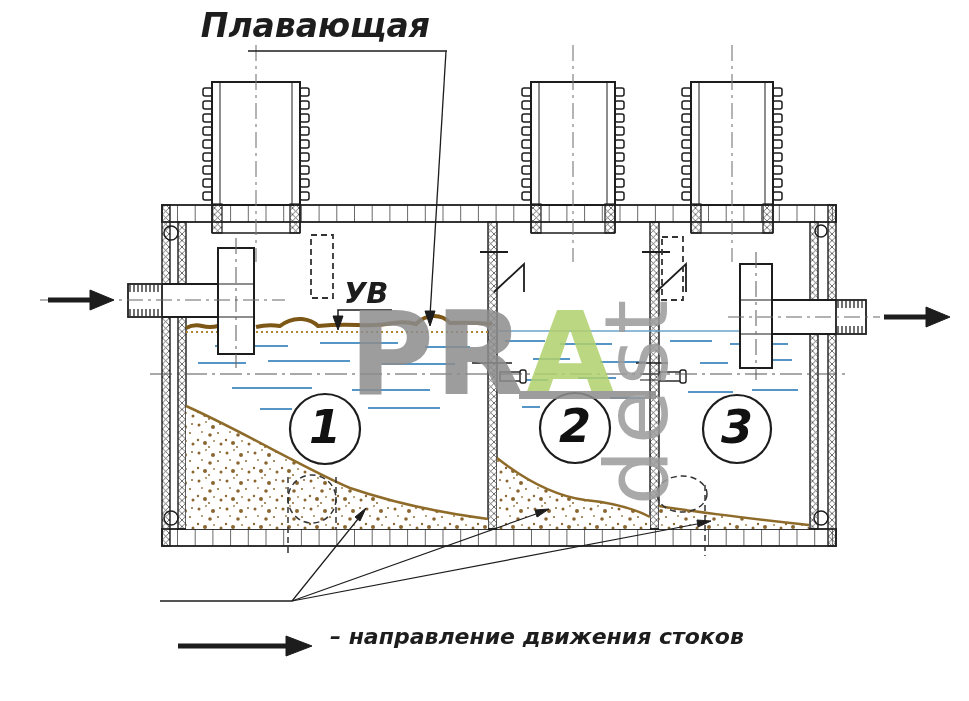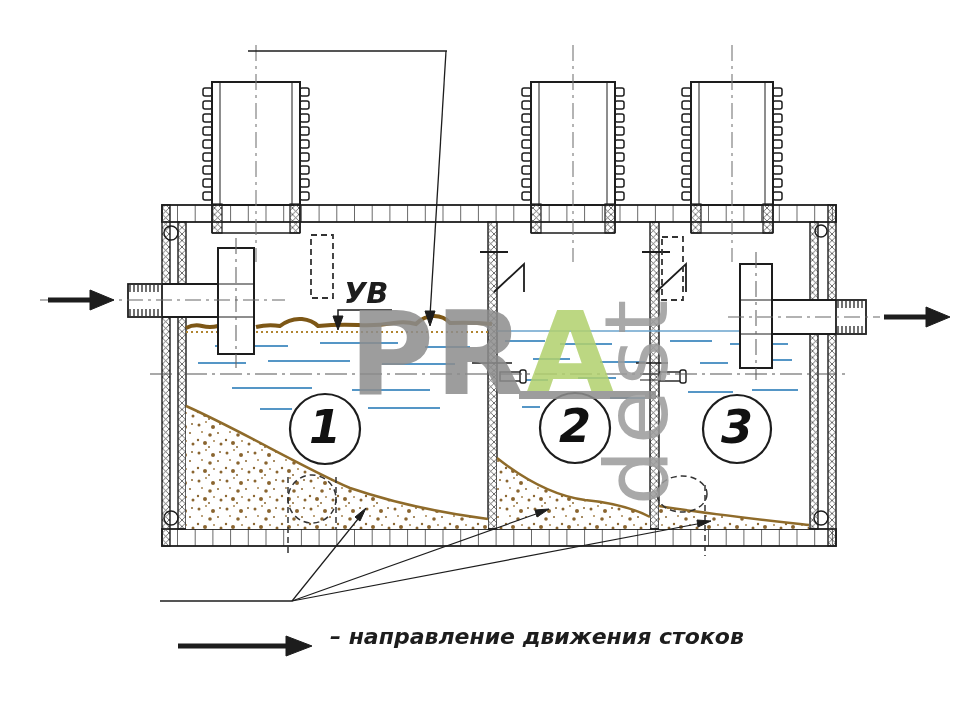--- a/index.html
+++ b/index.html
@@ -296,20 +296,21 @@
   </g>
 </svg>
 
   <div id="wm">
     <div id="wm-pra"><span>PR</span><span class="green">A</span></div>
     <div id="wm-bar"></div>
     <div id="wm-dest">dest</div>
   </div>
 
   <div id="film-label" class="lbl">
+    <span>Плавающая</span>
   </div>
   <div id="uv-label" class="lbl">УВ</div>
   <div id="legend-label" class="lbl">– направление движения стоков</div>
 
   <div class="chamber-num" style="left:325px;top:429px;">1</div>
   <div class="chamber-num" style="left:575px;top:428px;">2</div>
   <div class="chamber-num" style="left:737px;top:429px;">3</div>
 
 </div>
 

